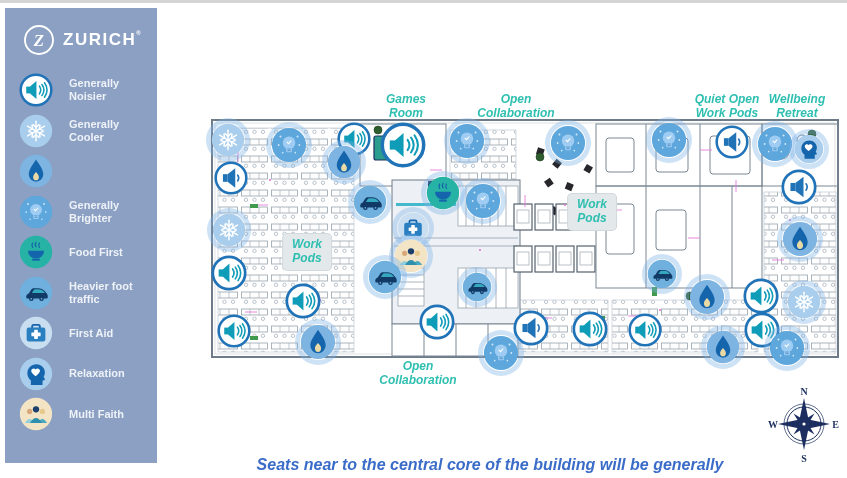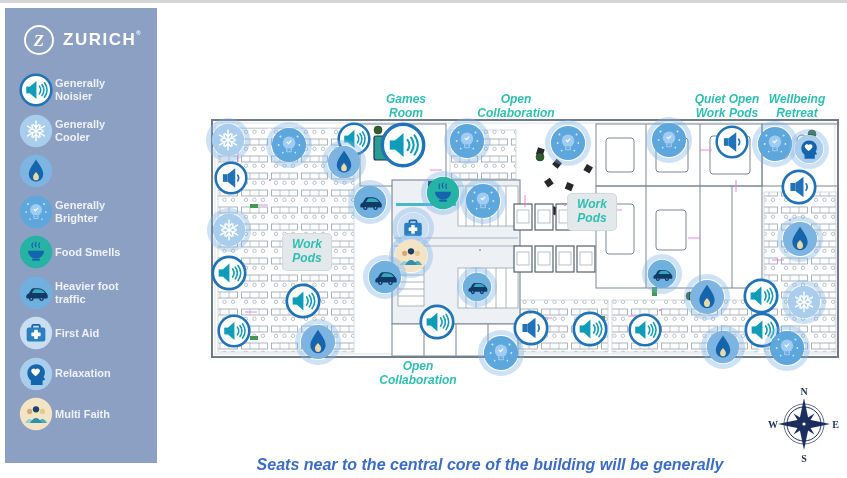--- a/index.html
+++ b/index.html
@@ -6,21 +6,21 @@
   #stage{position:relative;width:847px;height:478px;background:#fff;overflow:hidden;
          font-family:"Liberation Sans",sans-serif;}
   #topbar{position:absolute;left:0;top:0;width:847px;height:3px;background:#d4d4d4;}
   
   #sidebar{position:absolute;left:5px;top:8px;width:152px;height:455px;background:#8ba0c2;}
   #brand{display:flex;align-items:center;gap:8px;padding:16px 0 6px 18px;}
   #brand .logo-circle{width:32px;height:32px;flex:0 0 32px;}
   #brand .brand-text{color:#fff;font-weight:bold;font-size:17px;letter-spacing:1.5px;}
   #brand .brand-reg{color:#fff;font-size:6px;vertical-align:top;}
   #legend{display:flex;flex-direction:column;padding:8px 0 0 14px;}
-  .legend-item{display:flex;align-items:center;gap:2px;height:40.5px;}
+  .legend-item{display:flex;align-items:center;gap:16px;height:40.5px;}
   .legend-icon{width:34px;height:34px;flex:0 0 34px;}
   .legend-icon svg{width:100%;height:100%;display:block;}
   .legend-label{color:#eef2f8;font-size:11px;font-weight:bold;line-height:1.2;width:80px;}
   #plan-art{position:absolute;left:0;top:0;width:847px;height:478px;pointer-events:none;}
   .marker{position:absolute;border-radius:50%;}
   .marker svg{width:100%;height:100%;display:block;}
   .marker.halo{box-shadow:0 0 0 5px rgba(126,180,231,0.38);}
   .zone-label{position:absolute;transform:translateX(-50%);text-align:center;
       color:#2fbfb1;font-size:12px;font-style:italic;font-weight:bold;line-height:1.15;
       white-space:nowrap;}
@@ -182,21 +182,21 @@
             </svg>
           </span>
           <span class="legend-label">Generally Brighter</span>
         </div>
         <div class="legend-item">
           <span class="legend-icon">
             <svg viewBox="0 0 40 40">
               <use href="#sym-food"></use>
             </svg>
           </span>
-          <span class="legend-label">Food Smells</span>
+          <span class="legend-label">Food First</span>
         </div>
         <div class="legend-item">
           <span class="legend-icon">
             <svg viewBox="0 0 40 40">
               <use href="#sym-traffic"></use>
             </svg>
           </span>
           <span class="legend-label">Heavier foot traffic</span>
         </div>
         <div class="legend-item">

